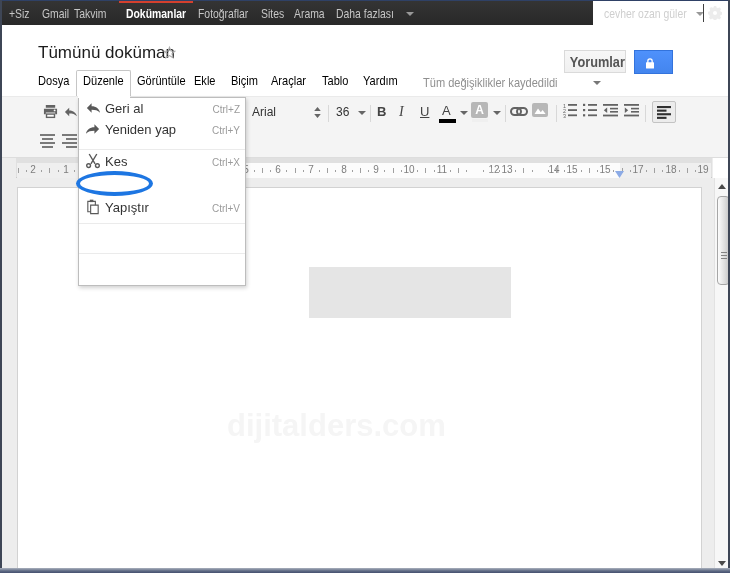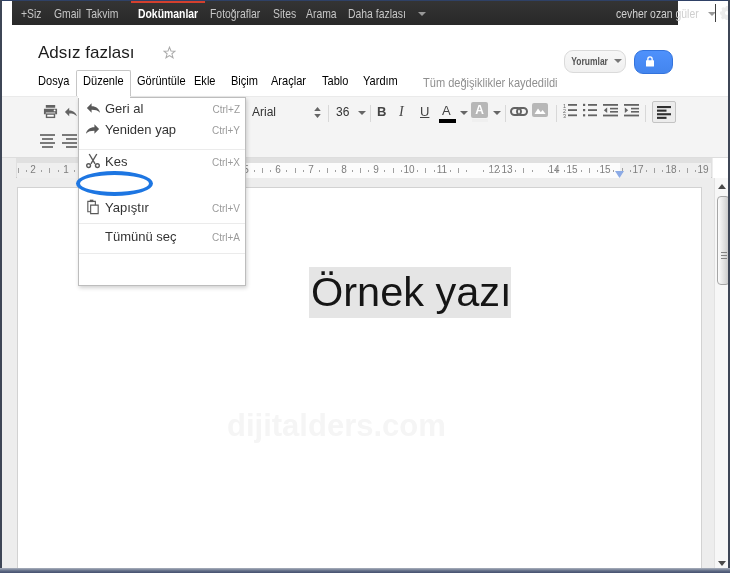--- a/index.html
+++ b/index.html
@@ -4,33 +4,33 @@
 *{margin:0;padding:0;box-sizing:border-box}
 html,body{width:730px;height:573px;overflow:hidden}
 body{font-family:"Liberation Sans",sans-serif;position:relative;background:#fff}
 .abs{position:absolute}
 
 #frame-top{left:0;top:0;width:730px;height:1px;background:#2f4166}
 #frame-left{left:0;top:0;width:2px;height:573px;background:#3e4656}
 #frame-right{left:728px;top:0;width:2px;height:573px;background:#3e4656}
 #frame-bottom{left:0;top:568px;width:730px;height:5px;background:linear-gradient(#aab1bd,#5d6983 60%,#455070)}
 
-#topbar{left:12px;top:1px;width:666px;height:24px;background:linear-gradient(#343434,#282828);color:#c6c6c6;font-size:13px}
+#topbar{left:0;top:1px;width:593px;height:24px;background:linear-gradient(#343434,#282828);color:#c6c6c6;font-size:13px}
 #topbar .it{position:absolute;top:5px;white-space:nowrap;transform:scaleX(.8);transform-origin:0 0}
 #topbar .active{color:#fff;font-weight:bold}
 #redtab{left:119px;top:-1px;width:74px;height:3px;background:#d4402e;position:absolute}
 .caret{display:inline-block;width:0;height:0;border-left:4px solid transparent;border-right:4px solid transparent;border-top:4px solid #989898;vertical-align:middle;margin-left:6px;margin-bottom:2px}
 #gearsep{left:703px;top:3px;width:1px;height:18px;background:#404040;position:absolute}
 
 #title{left:38px;top:43px;font-size:17px;color:#1c1c1c}
 #menubar .mi{position:absolute;top:73px;font-size:13px;color:#000;transform:scaleX(.85);transform-origin:0 0}
 #edittab{left:76px;top:70px;width:55px;height:28px;background:#fff;border:1px solid #c6c6c6;border-bottom:none;border-radius:2px 2px 0 0}
 #savedtxt{left:423px;top:75px;font-size:13px;color:#8f8f8f;transform:scaleX(.85);transform-origin:0 0}
 
-.gbtn{position:absolute;border-radius:9px;font-size:10px;font-weight:bold;text-align:center}
+.gbtn{position:absolute;border-radius:0;font-size:15px;font-weight:bold;text-align:center}
 #btn-comments{left:564px;top:50px;width:62px;height:23px;background:linear-gradient(#f7f7f7,#f0f0f0);border:1px solid #dadada;color:#555;line-height:21px}
 #btn-share{left:634px;top:50px;width:39px;height:24px;background:linear-gradient(#4e91fc,#4385ee);border:1px solid #3373dc;color:#fff;line-height:22px}
 
 #toolbar{left:0;top:96px;width:730px;height:62px;background:#f4f4f4;border-top:1px solid #eaeaea;border-bottom:1px solid #ddd}
 .sep{position:absolute;top:8px;width:1px;height:17px;background:#d8d8d8}
 .ticon{position:absolute;color:#555}
 
 #ruler{left:0;top:158px;width:713px;height:20px;background:#ededed;overflow:hidden}
 #rulerbar{position:absolute;left:16px;top:0;width:696px;height:20px;background:#e0e0e0;border-bottom:1px solid #c9c9c9}#rulermargin{position:absolute;left:17px;top:5px;width:694px;height:15px;background:#efefef}
 #rulerwhite{position:absolute;left:80px;top:5px;width:540px;height:15px;background:#fcfcfc}
@@ -72,21 +72,21 @@
   <span class="it" style="left:336.3px">Daha fazlası</span>
   <span class="abs caret" style="left:400px;top:11px"></span>
   <span class="it" style="left:604.4px;color:#cfcfcf">cevher ozan güler</span>
   <span class="abs caret" style="left:690px;top:11px"></span>
   <div id="gearsep"></div>
   <svg class="abs" style="left:708px;top:5px" width="14" height="14" viewBox="0 0 16 16">
       <path fill="#ececec" d="M6.6 0h2.8l.3 1.8a6.2 6.2 0 0 1 1.7.7l1.5-1 2 2-1 1.5q.5.8.7 1.7l1.8.3v2.8l-1.8.3a6.2 6.2 0 0 1-.7 1.7l1 1.5-2 2-1.5-1q-.8.5-1.7.7l-.3 1.8H6.6l-.3-1.8a6.2 6.2 0 0 1-1.7-.7l-1.5 1-2-2 1-1.5q-.5-.8-.7-1.7L0 9.4V6.6l1.8-.3q.2-.9.7-1.7l-1-1.5 2-2 1.5 1q.8-.5 1.7-.7zM8 5.7a2.3 2.3 0 1 0 0 4.6 2.3 2.3 0 0 0 0-4.6z"></path>
     </svg>
 </div>
 
-<div class="abs" id="title">Adsız fazlası</div>
+<div class="abs" id="title">Tümünü doküman</div>
 <svg class="abs" style="left:163px;top:46px" width="13" height="13" viewBox="0 0 14 14">
     <path fill="none" stroke="#ababab" stroke-width="1.1" d="M7 1.2 8.6 5.4 13 5.6 9.6 8.4 10.8 12.7 7 10.3 3.2 12.7 4.4 8.4 1 5.6 5.4 5.4 Z"></path>
   </svg>
 
 <div id="menubar">
   <div class="abs" id="edittab"></div>
   <span class="mi" style="left:37.5px">Dosya</span>
   <span class="mi" style="left:82.7px">Düzenle</span>
   <span class="mi" style="left:137px">Görüntüle</span>
   <span class="mi" style="left:194px">Ekle</span>
@@ -279,21 +279,20 @@
     <i class="td" style="left:695px"></i>
     <b class="tn" style="left:697px">19</b>
   <svg class="abs" style="left:615px;top:13px" width="9" height="7" viewBox="0 0 9 7">
       <path fill="#8cabe6" d="M0 0h9L4.5 7z"></path>
     </svg>
 </div>
 
 <div class="abs" id="canvas">
   <div id="page">
     <div id="hl"></div>
-    <div id="doctext">Örnek yazı</div>
     <div id="wm">dijitalders.com</div>
   </div>
 </div>
 
 <div class="abs" id="sb">
   <div id="sb-up"></div>
   <div id="sb-thumb">
       <div class="grip" style="top:55px"></div>
       <div class="grip" style="top:58px"></div>
       <div class="grip" style="top:61px"></div>
@@ -331,24 +330,20 @@
   <div class="mr" style="top:99.5px">
     <svg class="mic" width="15" height="16" viewBox="0 0 16 17">
         <path fill="none" stroke="#595959" stroke-width="1.2" d="M2.5 2.5h8v11h-8z"></path>
         <rect x="4.6" y=".7" width="3.8" height="2.6" fill="#595959"></rect>
         <path fill="#fff" stroke="#595959" stroke-width="1.2" d="M5.5 6.5h8v9h-8z"></path>
       </svg>
     <span class="lbl">Yapıştır</span>
       <span class="sc">Ctrl+V</span>
   </div>
   <div class="msep" style="top:124.5px"></div>
-  <div class="mr" style="top:129px">
-      <span class="lbl">Tümünü seç</span>
-      <span class="sc">Ctrl+A</span>
-    </div>
   <div class="msep" style="top:155px"></div>
 </div>
 
 <div class="abs" style="left:77.5px;top:95px;width:52.5px;height:3px;background:#fff;z-index:8"></div>
 <div class="abs" id="ellipse"></div>
 <div class="abs" id="frame-top"></div>
 <div class="abs" id="frame-left"></div>
 <div class="abs" id="frame-right"></div>
 <div class="abs" id="frame-bottom"></div>
 

